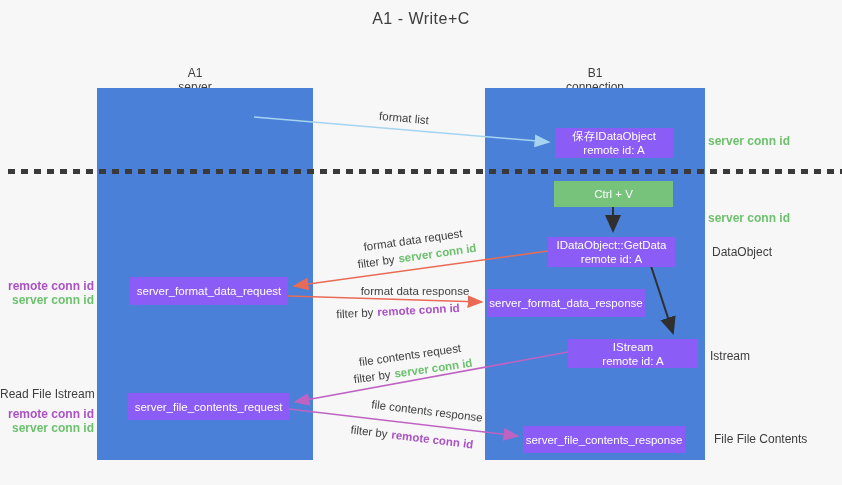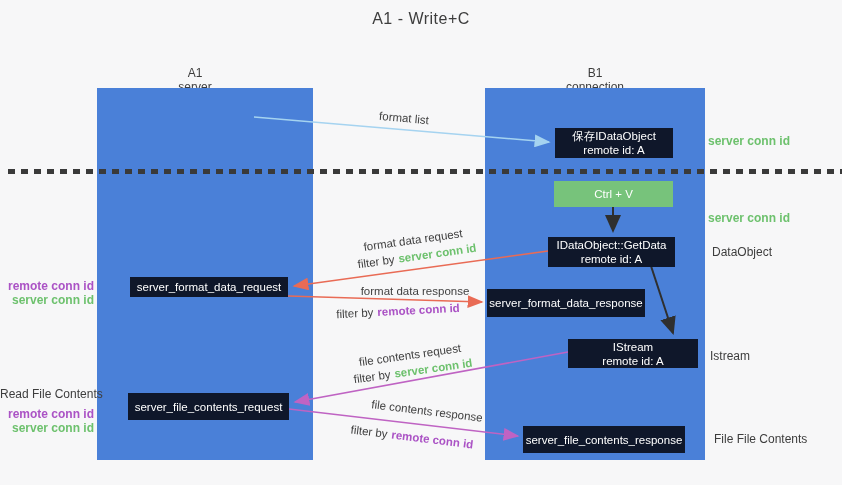--- a/index.html
+++ b/index.html
@@ -7,21 +7,21 @@
   .canvas{position:relative;width:842px;height:485px;background:#f7f7f8;overflow:hidden;}
   .title{position:absolute;left:0;top:8px;width:842px;text-align:center;color:#3d3d3d;
          font-size:16px;line-height:21px;letter-spacing:0.5px;}
   .col-header{position:absolute;top:66px;text-align:center;color:#3d3d3d;font-size:12px;line-height:14px;}
   .lifeline{position:absolute;background:#4a80d8;}
   .dotted{position:absolute;left:8px;top:169px;width:834px;height:5px;
           background:repeating-linear-gradient(90deg,#3a3a3a 0 7px,transparent 7px 13px);}
   .node{position:absolute;display:flex;flex-direction:column;align-items:center;justify-content:center;
         color:#ffffff;font-size:11.5px;line-height:14px;text-align:center;white-space:nowrap;}
   .green-node{background:#77c37b;}
-  .orange-node{background:#0f172a;}
+  .orange-node{background:#8b5cf6;}
   .elabel{position:absolute;white-space:nowrap;color:#3f3f3f;font-size:11.5px;display:flex;gap:4px;}
   .slabel{position:absolute;white-space:nowrap;font-size:12px;color:#3d3d3d;}
   .left-group{text-align:right;width:94px;left:0;}
   .green-text{color:#6dc16d;font-weight:bold;}
   .purple-text{color:#ab53c5;font-weight:bold;}
   .arrows{position:absolute;left:0;top:0;width:842px;height:485px;pointer-events:none;}
 </style>
 </head>
 <body>
 
@@ -73,21 +73,21 @@
     <div>保存IDataObject</div>
     <div>remote id: A</div>
   </div>
   <div class="node green-node" style="left:554px;top:181px;width:119px;height:26px;">
     <div>Ctrl + V</div>
   </div>
   <div class="node orange-node" style="left:548px;top:237px;width:127px;height:30px;">
     <div>IDataObject::GetData</div>
     <div>remote id: A</div>
   </div>
-  <div class="node orange-node" style="left:130px;top:277px;width:158px;height:20px;">
+  <div class="node orange-node" style="left:130px;top:277px;width:158px;height:28px;">
     <div>server_format_data_request</div>
   </div>
   <div class="node orange-node" style="left:487px;top:289px;width:158px;height:28px;">
     <div>server_format_data_response</div>
   </div>
   <div class="node orange-node" style="left:568px;top:339px;width:130px;height:29px;">
     <div>IStream</div>
     <div>remote id: A</div>
   </div>
   <div class="node orange-node" style="left:128px;top:393px;width:161px;height:27px;">
@@ -130,17 +130,17 @@
   </div>
 
   <div class="slabel green-text" style="left:708px;top:134px;">server conn id</div>
   <div class="slabel green-text" style="left:708px;top:211px;">server conn id</div>
   <div class="slabel" style="left:712px;top:245px;">DataObject</div>
   <div class="slabel" style="left:710px;top:349px;">Istream</div>
   <div class="slabel" style="left:714px;top:432px;">File File Contents</div>
 
   <div class="slabel left-group purple-text" style="top:279px;">remote conn id</div>
   <div class="slabel left-group green-text" style="top:293px;">server conn id</div>
-  <div class="slabel left-group" style="top:387px;">Read File Contents</div>
+  <div class="slabel left-group" style="top:387px;">Read File Istream</div>
   <div class="slabel left-group purple-text" style="top:407px;">remote conn id</div>
   <div class="slabel left-group green-text" style="top:421px;">server conn id</div>
 
 </div>
 
 </body></html>

